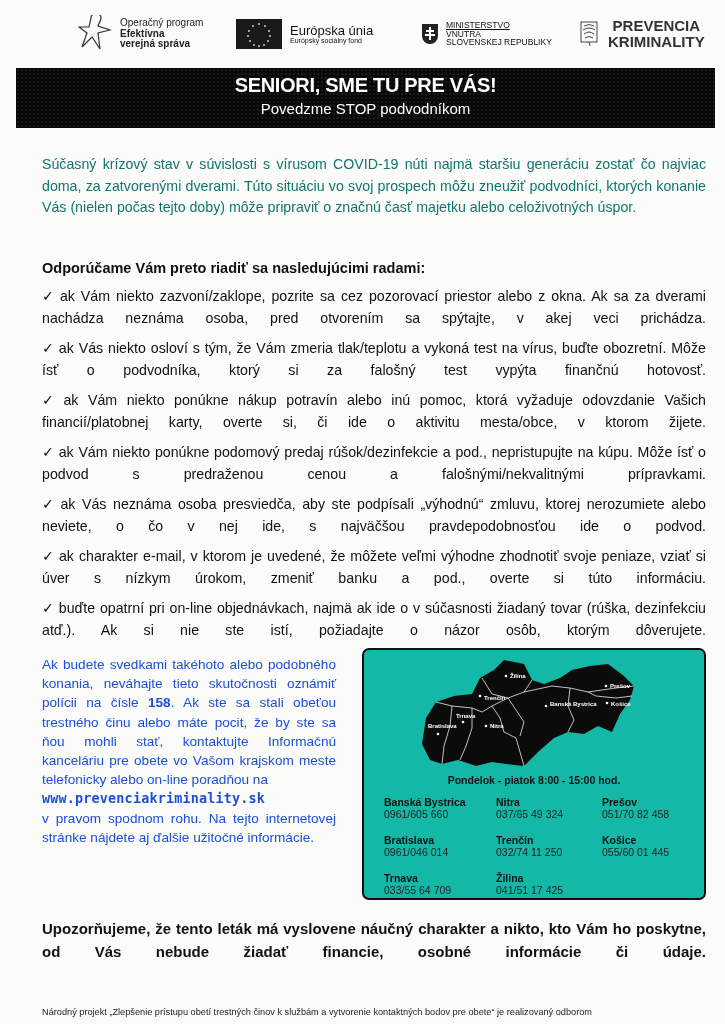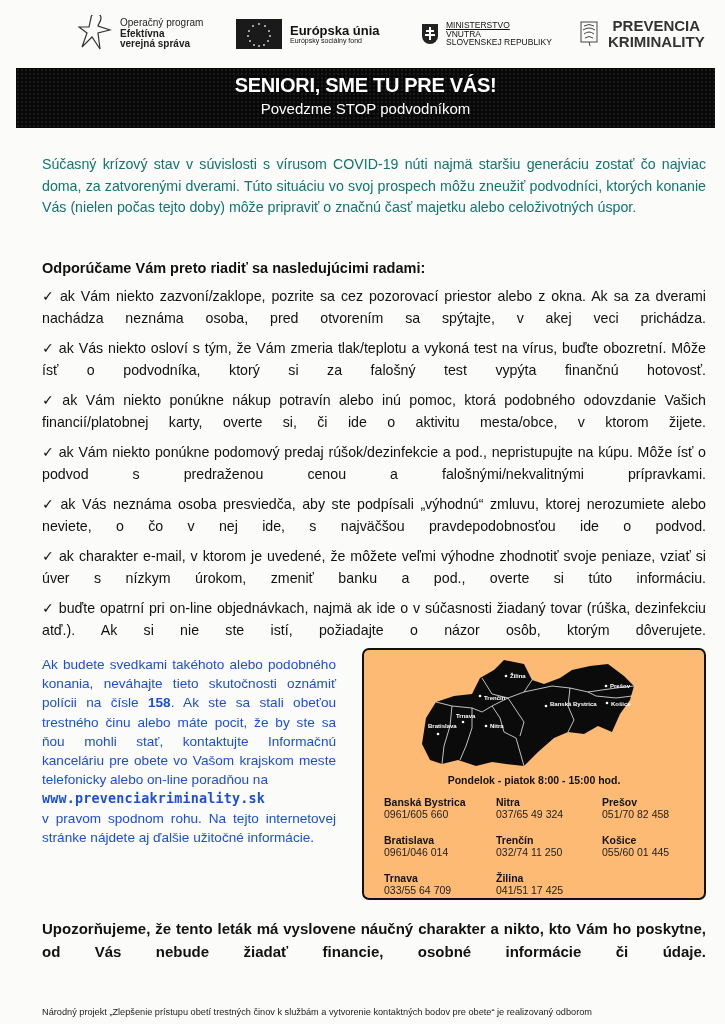--- a/index.html
+++ b/index.html
@@ -12,21 +12,21 @@
 
     
     .logo { position: absolute; top: 14px; height: 40px; display: flex; align-items: center; }
     .logo-text { line-height: 1.05; }
     .opvs { left: 78px; }
     .opvs .small { font-size: 10px; color: #222; }
     .opvs .big { font-size: 10px; font-weight: bold; color: #222; }
     .eu { left: 236px; }
     .eu-flag { width: 46px; height: 30px; background: #1a1a1a; position: relative; margin-right: 8px; }
     .eu-flag .star { position: absolute; width: 2px; height: 2px; background: #ccc; border-radius: 1px; }
-    .eu .big { font-size: 13px; font-weight: bold; }
+    .eu .big { font-size: 13px; font-weight: normal; }
     .eu .small { font-size: 7px; }
     .mv { left: 422px; }
     .mv-shield { width: 16px; height: 20px; background: #222; border-radius: 0 0 8px 8px; margin-right: 8px; position: relative; }
     .mv-shield .cross-v { position: absolute; left: 7px; top: 3px; width: 2px; height: 13px; background: #fff; }
     .mv-shield .cross-h1 { position: absolute; left: 4px; top: 6px; width: 8px; height: 2px; background: #fff; }
     .mv-shield .cross-h2 { position: absolute; left: 3px; top: 10px; width: 10px; height: 2px; background: #fff; }
     .mv .t1 { font-size: 8.5px; text-decoration: underline; }
     .mv .t2 { font-size: 8.5px; }
     .pk { left: 580px; }
     .pk-icon { width: 18px; height: 26px; margin-right: 10px; }
@@ -62,21 +62,21 @@
     }
     .witness b { font-weight: bold; }
     .witness .url {
       display: block; font-family: "DejaVu Sans Mono", monospace; font-weight: bold;
       font-size: 13.4px; letter-spacing: 0.2px;
     }
 
     
     .box {
       position: absolute; left: 362px; top: 648px; width: 340px; height: 248px;
-      border: 2px solid #111; border-radius: 7px; background: #fdba74;
+      border: 2px solid #111; border-radius: 7px; background: #14b8a6;
     }
     .map { position: absolute; left: 56px; top: 6px; width: 238px; height: 112px; }
     .hours { position: absolute; left: 0; width: 100%; top: 124px; text-align: center; font-size: 10.5px; font-weight: bold; }
     .contacts { position: absolute; left: 20px; top: 146px; width: 310px; }
     .contact { position: absolute; width: 110px; }
     .contact .city { font-size: 10.5px; font-weight: bold; line-height: 12px; }
     .contact .phone { font-size: 10.5px; line-height: 12px; color: #222; }
 
     
     .warning {
@@ -155,21 +155,21 @@
 <div class="heading">Odporúčame Vám preto riadiť sa nasledujúcimi radami:</div>
 
 <div class="tips">
   <div class="tip">
     <span class="check">✓</span><b>ak Vám niekto zazvoní/zaklope,</b><span> pozrite sa cez pozorovací priestor alebo z okna. Ak sa za dverami nachádza neznáma osoba, pred otvorením sa spýtajte, v akej veci prichádza.</span>
   </div>
   <div class="tip">
     <span class="check">✓</span><b>ak Vás niekto osloví</b><span> s tým, že Vám zmeria tlak/teplotu a vykoná test na vírus, buďte obozretní. Môže ísť o podvodníka, ktorý si za falošný test vypýta finančnú hotovosť.</span>
   </div>
   <div class="tip">
-    <span class="check">✓</span><b>ak Vám niekto ponúkne</b><span> nákup potravín alebo inú pomoc, ktorá podobného odovzdanie Vašich financií/platobnej karty, overte si, či ide o aktivitu mesta/obce, v ktorom žijete.</span>
+    <span class="check">✓</span><b>ak Vám niekto ponúkne</b><span> nákup potravín alebo inú pomoc, ktorá vyžaduje odovzdanie Vašich financií/platobnej karty, overte si, či ide o aktivitu mesta/obce, v ktorom žijete.</span>
   </div>
   <div class="tip">
     <span class="check">✓</span><b>ak Vám niekto ponúkne</b><span> podomový predaj rúšok/dezinfekcie a pod., nepristupujte na kúpu. Môže ísť o podvod s predraženou cenou a falošnými/nekvalitnými prípravkami.</span>
   </div>
   <div class="tip">
     <span class="check">✓</span><b>ak Vás neznáma osoba presviedča</b><span>, aby ste podpísali „výhodnú“ zmluvu, ktorej nerozumiete alebo neviete, o čo v nej ide, s najväčšou pravdepodobnosťou ide o podvod.</span>
   </div>
   <div class="tip">
     <span class="check">✓</span><b>ak charakter e-mail,</b><span> v ktorom je uvedené, že môžete veľmi výhodne zhodnotiť svoje peniaze, vziať si úver s nízkym úrokom, zmeniť banku a pod., overte si túto informáciu.</span>
   </div>

